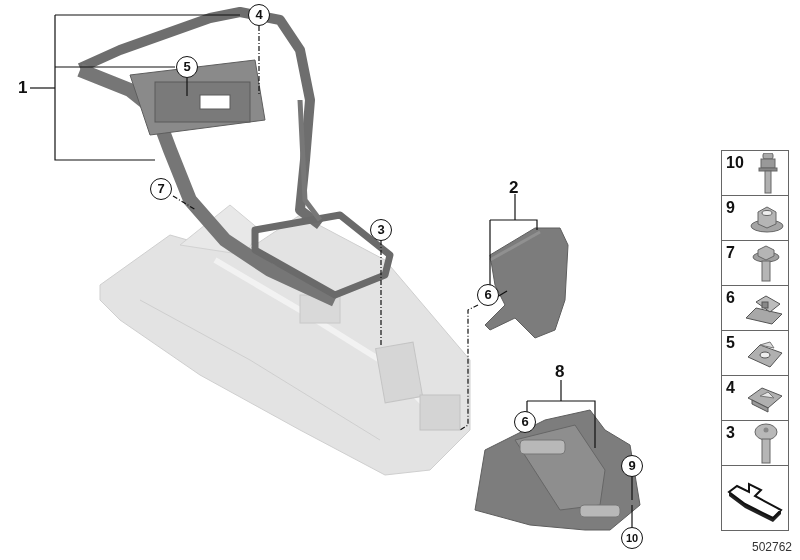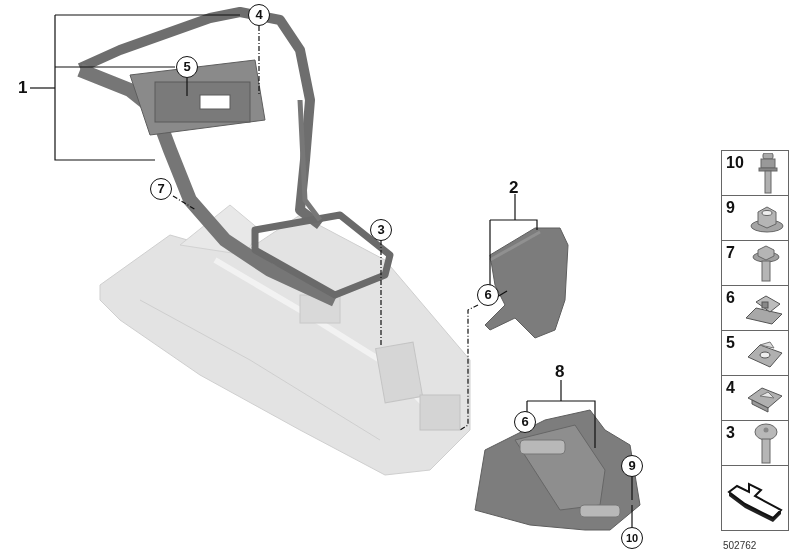--- a/index.html
+++ b/index.html
@@ -5,21 +5,21 @@
   html, body { margin:0; padding:0; background:#ffffff; }
   body { width:800px; height:560px; position:relative; overflow:hidden; font-family:"Liberation Sans", sans-serif; }
   .canvas { position:absolute; left:0; top:0; width:800px; height:560px; }
   .callout-num { position:absolute; font-weight:bold; font-size:17px; color:#111; font-family:"Liberation Sans", sans-serif; }
   .circle-num { position:absolute; width:20px; height:20px; border:1.6px solid #111; border-radius:50%; background:#fff; font-weight:bold; font-size:13px; color:#111; text-align:center; line-height:20px; font-family:"Liberation Sans", sans-serif; }
   .legend { position:absolute; left:721px; top:150px; width:66px; border:1px solid #666; background:#fff; }
   .legend-cell { position:relative; height:45px; border-bottom:1px solid #666; box-sizing:border-box; }
   .legend-cell.tall { height:64px; border-bottom:none; }
   .legend-cell .lnum { position:absolute; left:4px; top:3px; font-weight:bold; font-size:16px; color:#111; }
   .legend-cell svg { position:absolute; }
-  .diagram-id { position:absolute; left:723px; top:540px; font-size:10px; color:#333; }
+  .diagram-id { position:absolute; left:752px; top:540px; font-size:12px; color:#333; }
 </style>
 </head>
 <body>
 
 <svg class="canvas" viewBox="0 0 800 560" xmlns="http://www.w3.org/2000/svg">
 
   <g>
     <path d="M100,285 L170,235 L240,255 L300,215 L385,260 L470,360 L470,430 L430,470 L385,475 L300,430 L200,375 L120,320 L100,300 Z" fill="#e3e3e3" stroke="#cfcfcf" stroke-width="1"></path>
     <path d="M180,245 L230,205 L260,230 L245,255 Z" fill="#e8e8e8" stroke="#d2d2d2"></path>
     <path d="M215,260 L300,310 L380,360 L440,420" fill="none" stroke="#f2f2f2" stroke-width="6"></path>

